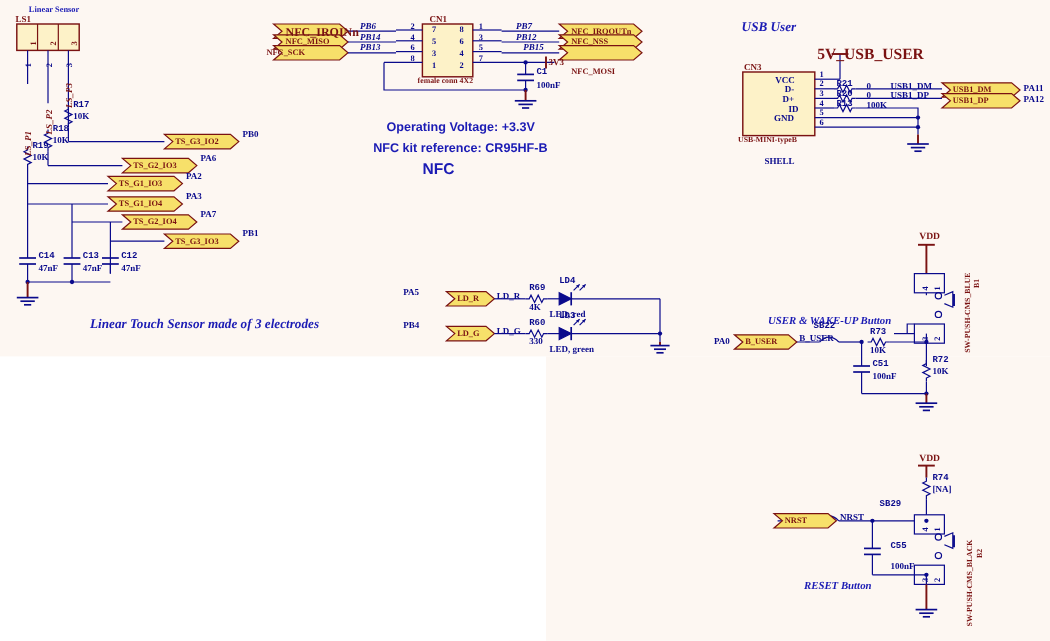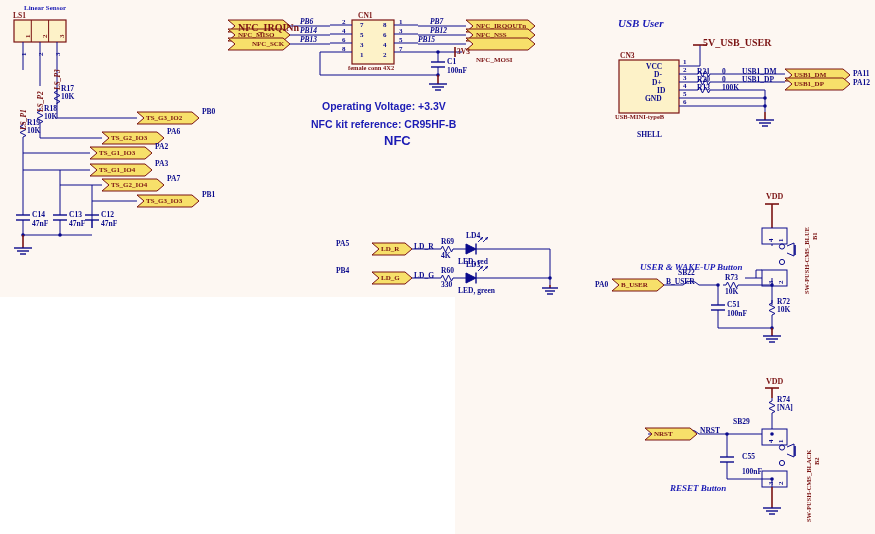--- a/index.html
+++ b/index.html
@@ -9,30 +9,30 @@
     font-family:"Liberation Serif", serif;
     position:relative;
     overflow:hidden;
   }
   #sheet{position:absolute;left:0;top:0;width:875px;height:534px;}
   .bg-cream{position:absolute;background:#fdf7f2;}
   .lyr{position:absolute;left:0;top:0;width:875px;height:534px;}
   svg{position:absolute;left:0;top:0;overflow:visible;}
   .txt{position:absolute;white-space:nowrap;line-height:1;}
   
-  .t-ref{color:#0a0a8c;font-family:Liberation Serif, serif;font-weight:bold;font-size:7.5px;}
+  .t-ref{color:#0a0a8c;font-family:Liberation Mono, monospace;font-weight:bold;font-size:7.5px;}
   .t-val{color:#0a0a8c;font-family:"Liberation Serif",serif;font-weight:bold;font-size:7.5px;}
   .t-pin{color:#0a0a8c;font-family:"Liberation Serif",serif;font-weight:bold;font-size:7px;}
   .t-pinlbl{color:#0a0a8c;font-family:"Liberation Serif",serif;font-weight:bold;font-size:7.5px;}
   .t-net{color:#0a0a8c;font-family:"Liberation Serif",serif;font-weight:bold;font-size:7.5px;font-style:italic;}
   .t-netp{color:#0a0a8c;font-family:"Liberation Serif",serif;font-weight:bold;font-size:7.5px;}
   .t-power{color:#7a1212;font-family:"Liberation Serif",serif;font-weight:bold;font-size:8px;}
   .t-title{color:#1b1bb4;font-family:Liberation Serif, serif;font-style:italic;font-weight:bold;font-size:11px;}
   .t-note{color:#1b1bb4;font-family:"Liberation Sans",sans-serif;font-weight:bold;font-size:10.5px;}
-  .t-big{color:#1b1bb4;font-family:"Liberation Sans",sans-serif;font-weight:bold;font-size:13px;margin-left:32px;}
+  .t-big{color:#1b1bb4;font-family:"Liberation Sans",sans-serif;font-weight:bold;font-size:13px;}
   .t-cmp{color:#7a1212;font-family:"Liberation Serif",serif;font-weight:bold;font-size:6.5px;}
   .rot90{transform-origin:0 0;transform:rotate(-90deg);}
 </style>
 </head>
 <body>
 
 <div id="sheet">
 
   <div class="bg-cream" style="left:0;top:0;width:875px;height:297px;"></div>
   <div class="bg-cream" style="left:455px;top:297px;width:420px;height:237px;"></div>
@@ -396,65 +396,66 @@
   <div class="txt t-netp" style="left:167px;top:128px;">PA6</div>
   <div class="txt t-cmp" style="left:99px;top:149.5px;font-size:7px;">TS_G1_IO3</div>
   <div class="txt t-netp" style="left:155px;top:143px;">PA2</div>
   <div class="txt t-cmp" style="left:99px;top:166.5px;font-size:7px;">TS_G1_IO4</div>
   <div class="txt t-netp" style="left:155px;top:160px;">PA3</div>
   <div class="txt t-cmp" style="left:111px;top:181.5px;font-size:7px;">TS_G2_IO4</div>
   <div class="txt t-netp" style="left:167px;top:175px;">PA7</div>
   <div class="txt t-cmp" style="left:146px;top:197.5px;font-size:7px;">TS_G3_IO3</div>
   <div class="txt t-netp" style="left:202px;top:191px;">PB1</div>
 
+  <div class="txt t-title" style="left:75px;top:265px;">Linear Touch Sensor made of 3 electrodes</div>
 
   <div class="txt t-cmp" style="left:358px;top:12px;font-size:7.5px;">CN1</div>
   <div class="txt t-cmp" style="left:348px;top:65px;font-size:6.5px;">female conn 4X2</div>
 
   <div class="txt t-pin" style="left:360px;top:22px;">7</div>
   <div class="txt t-pin" style="left:360px;top:32px;">5</div>
   <div class="txt t-pin" style="left:360px;top:42px;">3</div>
   <div class="txt t-pin" style="left:360px;top:52px;">1</div>
   <div class="txt t-pin" style="left:383px;top:22px;">8</div>
   <div class="txt t-pin" style="left:383px;top:32px;">6</div>
   <div class="txt t-pin" style="left:383px;top:42px;">4</div>
   <div class="txt t-pin" style="left:383px;top:52px;">2</div>
 
   <div class="txt t-cmp" style="left:238px;top:22.5px;font-size:10px;">NFC_IRQINn</div>
   <div class="txt t-cmp" style="left:238px;top:31.5px;font-size:7px;">NFC_MISO</div>
-  <div class="txt t-cmp" style="left:252px;top:40.5px;font-size:7px;">NFC_SCK</div>
+  <div class="txt t-cmp" style="left:222px;top:40.5px;font-size:7px;">NFC_SCK</div>
   <div class="txt t-net" style="left:300px;top:18px;">PB6</div>
   <div class="txt t-net" style="left:300px;top:27px;">PB14</div>
   <div class="txt t-net" style="left:300px;top:36px;">PB13</div>
   <div class="txt t-pin" style="left:342px;top:19px;">2</div>
   <div class="txt t-pin" style="left:342px;top:28px;">4</div>
   <div class="txt t-pin" style="left:342px;top:37px;">6</div>
   <div class="txt t-pin" style="left:342px;top:46px;">8</div>
 
   <div class="txt t-cmp" style="left:476px;top:22.5px;font-size:7px;">NFC_IRQOUTn</div>
   <div class="txt t-cmp" style="left:476px;top:31.5px;font-size:7px;">NFC_NSS</div>
   <div class="txt t-cmp" style="left:476px;top:57px;font-size:7px;text-align:right;">NFC_MOSI</div>
   <div class="txt t-net" style="left:430px;top:18px;">PB7</div>
   <div class="txt t-net" style="left:430px;top:27px;">PB12</div>
-  <div class="txt t-net" style="left:418px;top:36px;">PB15</div>
+  <div class="txt t-net" style="left:436px;top:36px;">PB15</div>
   <div class="txt t-pin" style="left:399px;top:19px;">1</div>
   <div class="txt t-pin" style="left:399px;top:28px;">3</div>
   <div class="txt t-pin" style="left:399px;top:37px;">5</div>
   <div class="txt t-pin" style="left:399px;top:46px;">7</div>
 
   <div class="txt t-power" style="left:457px;top:48px;font-size:7.5px;">3V3</div>
   <div class="txt t-ref" style="left:447px;top:58px;">C1</div>
   <div class="txt t-val" style="left:447px;top:67px;">100nF</div>
 
   <div class="txt t-note" style="left:322px;top:101px;">Operating Voltage: +3.3V</div>
   <div class="txt t-note" style="left:311px;top:119px;">NFC kit reference: CR95HF-B</div>
   <div class="txt t-big" style="left:352px;top:134px;">NFC</div>
 
   <div class="txt t-title" style="left:618px;top:18px;">USB User</div>
-  <div class="txt t-power" style="left:703px;top:38px;font-size:10px;">5V_USB_USER</div>
+  <div class="txt t-power" style="left:681px;top:38px;font-size:13px;">5V_USB_USER</div>
   <div class="txt t-cmp" style="left:620px;top:52px;font-size:7.5px;">CN3</div>
   <div class="txt t-cmp" style="left:615px;top:114px;font-size:6.5px;">USB-MINI-typeB</div>
 
   <div class="txt t-pinlbl" style="left:646px;top:63px;">VCC</div>
   <div class="txt t-pinlbl" style="left:654px;top:71px;">D-</div>
   <div class="txt t-pinlbl" style="left:652px;top:79px;">D+</div>
   <div class="txt t-pinlbl" style="left:657px;top:87px;">ID</div>
   <div class="txt t-pinlbl" style="left:645px;top:95px;">GND</div>
   <div class="txt t-pinlbl" style="left:637px;top:103px;margin-top:28px;">SHELL</div>
 

